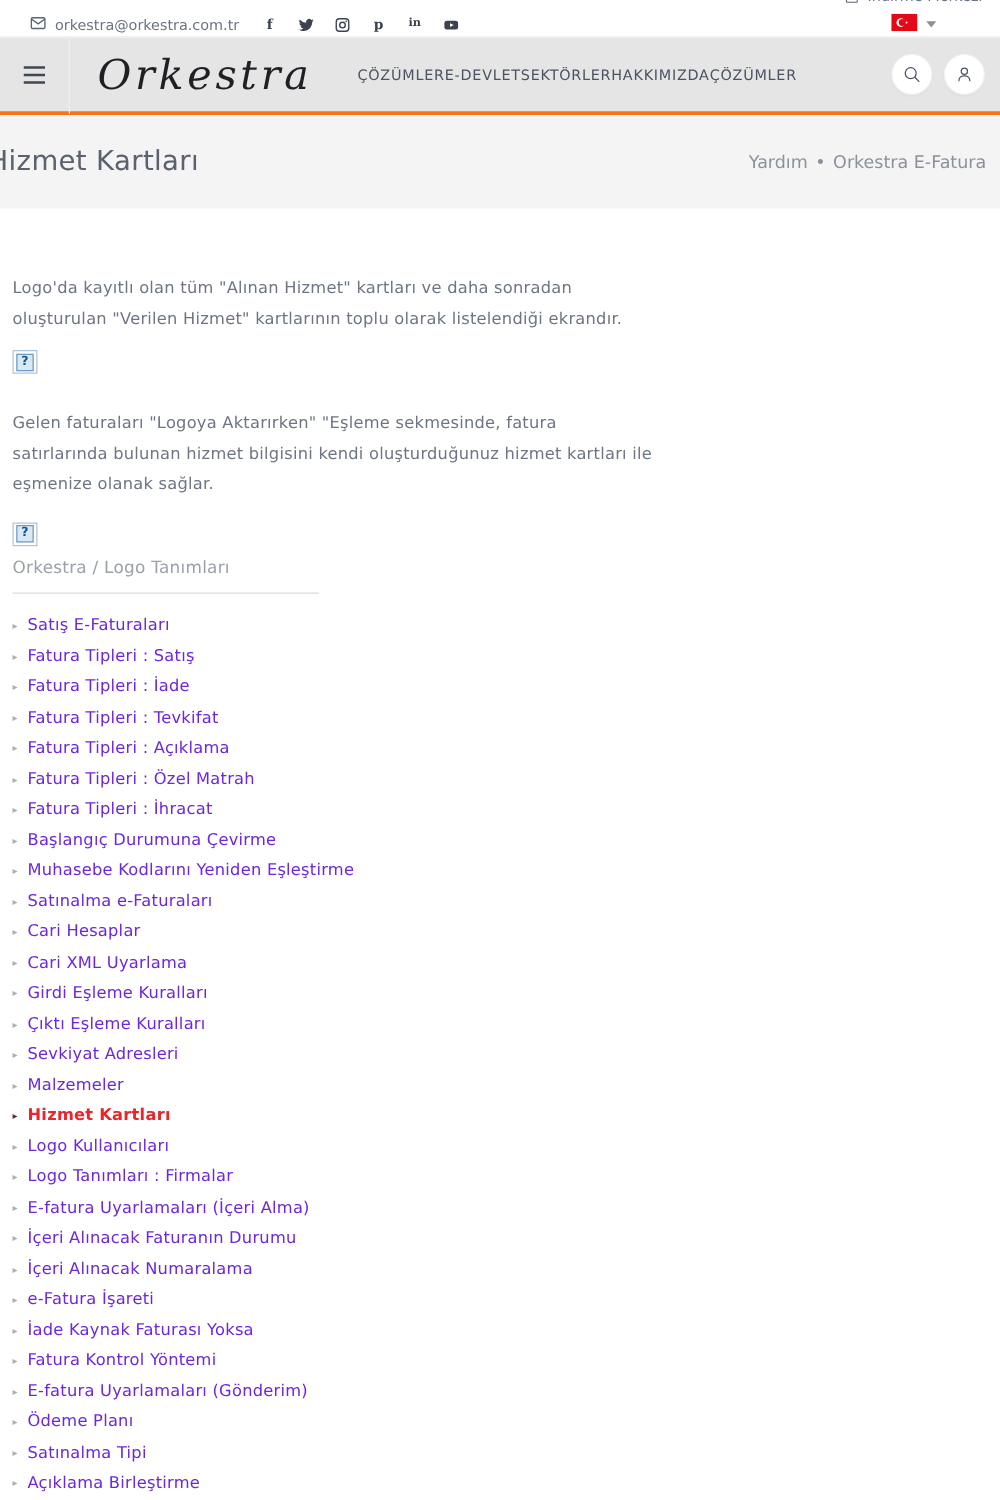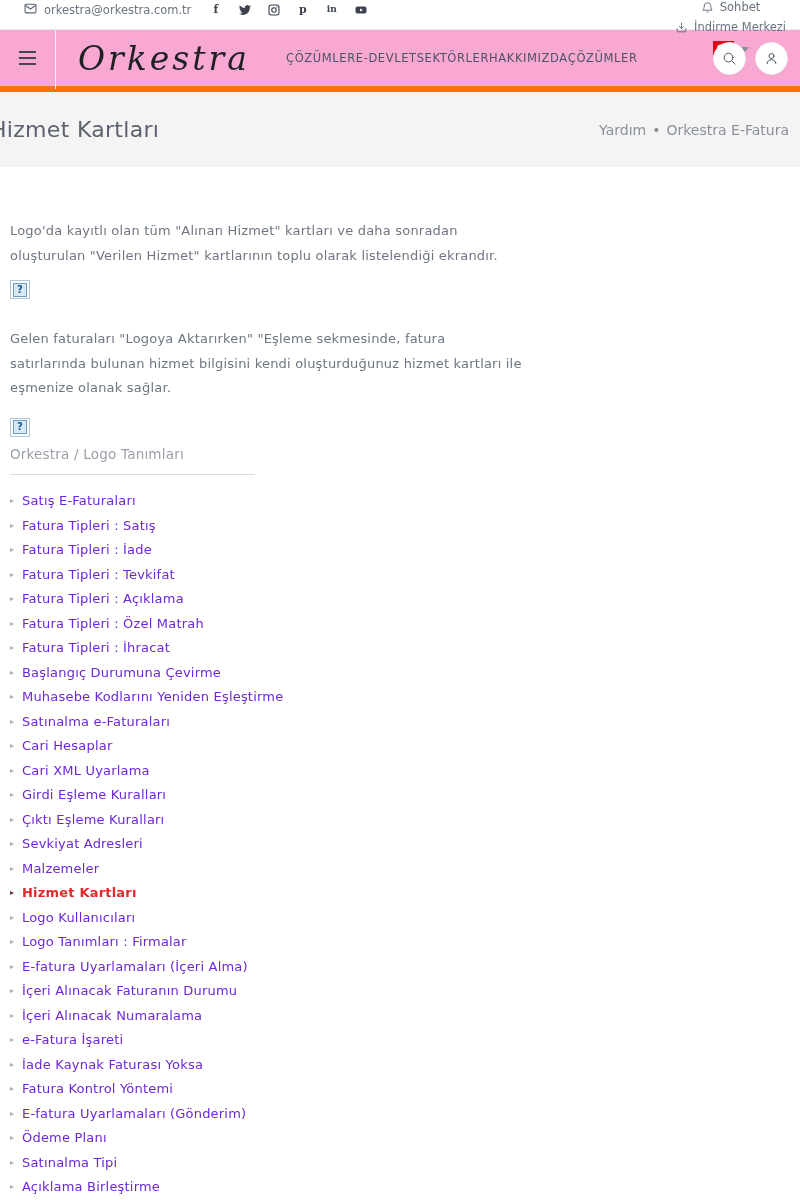--- a/index.html
+++ b/index.html
@@ -1,42 +1,42 @@
 <!DOCTYPE html>
 <html><head>
 <meta charset="utf-8">
 <style>
   * { margin:0; padding:0; box-sizing:border-box; }
   html,body { width:800px; height:1200px; overflow:hidden; background:#fff;
     font-family:"DejaVu Sans", "Liberation Sans", sans-serif; }
 
   
   .topbar { height:30px; background:#fff; border-bottom:1px solid #ededee;
-    display:flex; align-items:flex-start; padding:0 14px 0 24px; }
+    display:flex; align-items:flex-end; padding:0 14px 0 24px; }
   .topbar-left { display:flex; align-items:center; gap:0; }
   .email-wrap { display:flex; align-items:center; gap:7px; margin-right:18px; }
   .email-link { font-size:11.5px; color:#6a7380; text-decoration:none; }
   .social { display:flex; align-items:center; gap:16px; }
   .social .sicon { width:13px; height:13px; display:flex; align-items:center;
     justify-content:center; color:#3c4250; cursor:pointer; }
   .social .sicon svg { width:12px; height:12px; fill:#3c4250; }
   .sicon.txt { font-size:11px; font-weight:bold; color:#3c4250;
     font-family:"DejaVu Serif", serif; line-height:1; }
   .topbar-right { margin-left:auto; display:flex; align-items:center; gap:6px;flex-direction:column; }
   .tb-item { display:flex; align-items:center; gap:6px; font-size:11.5px;
     color:#6a7380; cursor:pointer; }
   .tb-item svg { width:13px; height:13px; stroke:#5b6472; fill:none;
     stroke-width:1.6; stroke-linecap:round; stroke-linejoin:round; }
   .lang { display:flex; align-items:center; gap:7px; cursor:pointer; }
   .caret { width:0; height:0; border-left:4px solid transparent;
     border-right:4px solid transparent; border-top:5px solid #8a8f98; }
 
   
-  .nav { height:62px; background:#f9a8d4; display:flex; align-items:center;
-    border-bottom:6px solid #f97316; }
+  .nav { height:62px; background:#e5e5e5; display:flex; align-items:center;
+    border-bottom:3px solid #f97316; }
   .burger { width:56px; height:62px; display:flex; flex-direction:column;
     align-items:center; justify-content:center; gap:4px; cursor:pointer;
     border-right:1px solid #eceef0; }
   .burger span { width:17px; height:2px; background:#3f4654; }
   .logo { margin-left:22px; font-family:"DejaVu Serif", serif; font-style:italic;
     font-size:33px; color:#1f2024; letter-spacing:3px; cursor:pointer; }
   .menu { display:flex; align-items:center; margin-left:36px; }
   .menu a { font-size:11.5px; letter-spacing:.6px; color:#4b5362;
     text-decoration:none; font-weight:500; cursor:pointer; }
   .nav-actions { margin-left:auto; display:flex; align-items:center; gap:9px;

